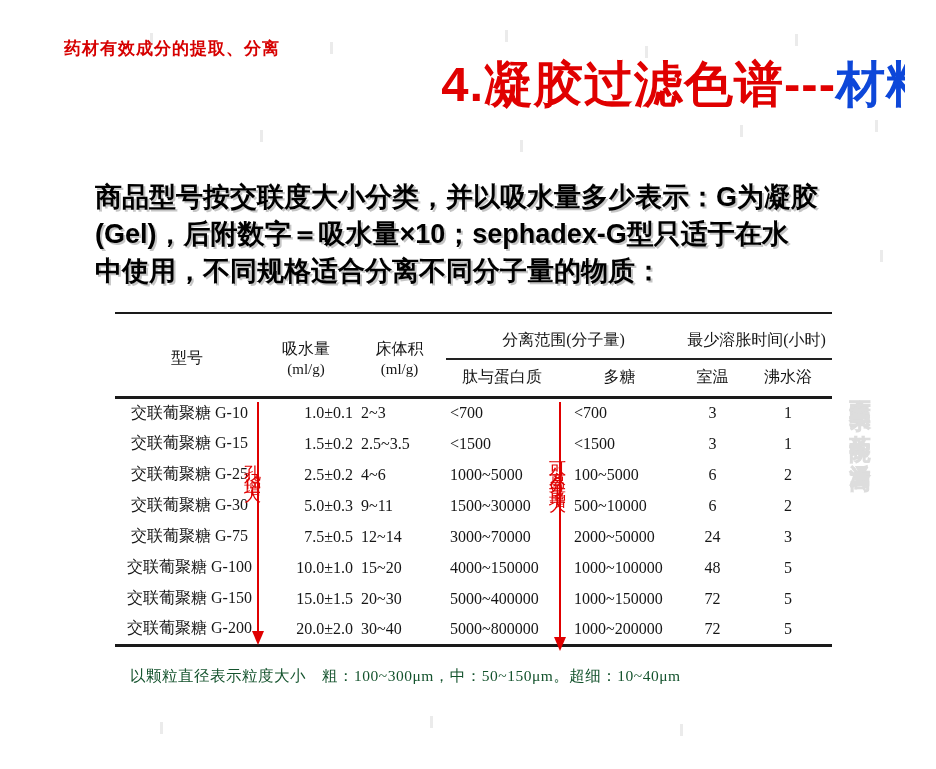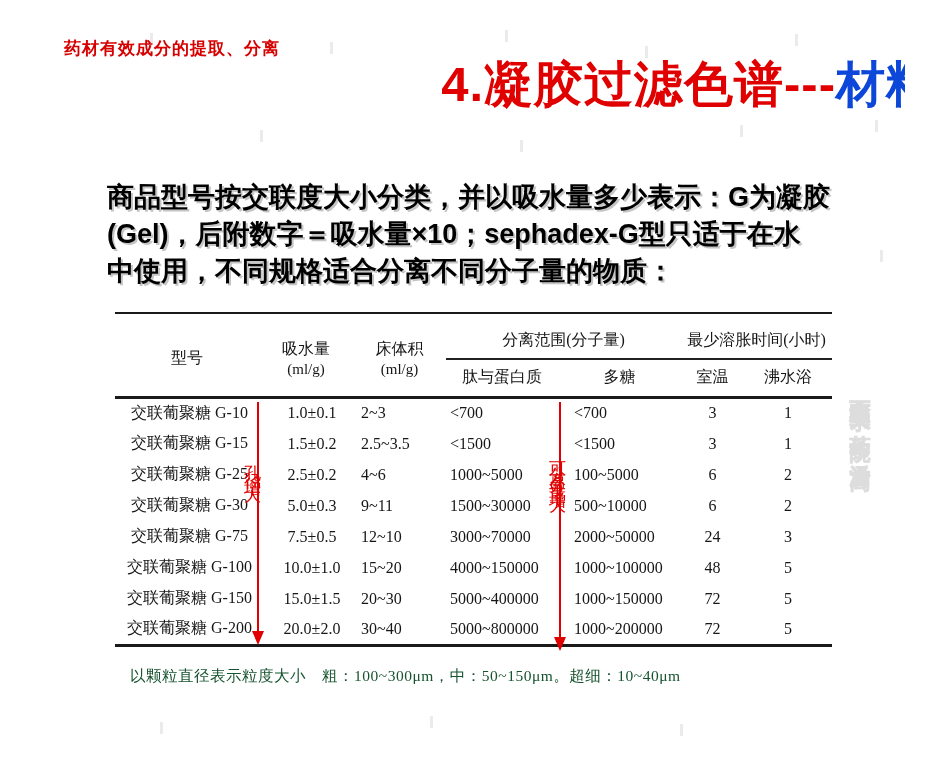--- a/index.html
+++ b/index.html
@@ -17,21 +17,21 @@
   }
   .slide-title {
     position:absolute; left:0; top:52px; width:936px;
     text-align:right; font-size:49px; font-weight:bold;
     letter-spacing:1px;
   }
   .slide-title .t-red  { color:#e00000; }
   .slide-title .t-blue { color:#0d47d9; }
   
   .intro {
-    position:absolute; left:107px; top:179px; width:770px;
+    position:absolute; left:95px; top:179px; width:770px;
     font-size:27px; font-weight:bold; color:#000;
     line-height:37px;
     text-shadow:2px 2px 0 rgba(150,150,150,.55);
   }
   
   .table-wrap { position:absolute; left:115px; top:312px; width:717px; }
   table.gel {
     width:717px; border-collapse:collapse; table-layout:fixed;
     font-family:"Liberation Serif", serif; color:#161616;
     border-top:2px solid #1a1a1a;
@@ -42,21 +42,21 @@
   table.gel thead tr.h2 th,
   table.gel thead th[rowspan] { border-bottom:3px solid #1a1a1a; }
   th.span-head { border-bottom:2px solid #222; }
   .unit { display:block; font-size:15px; margin-top:1px; }
   table.gel tbody td {
     height:31px; font-size:16px; white-space:nowrap;
     vertical-align:middle;
   }
   table.gel tbody tr:last-child td { border-bottom:3px solid #1a1a1a; }
   td.c0 { text-align:center; padding-left:5px;  font-size:15.5px; }
-  td.c1 { text-align:center; padding-left:12px; }
+  td.c1 { text-align:right; padding-left:12px; }
   td.c2 { text-align:left; padding-left:8px;  }
   td.c3 { text-align:left; padding-left:4px;  }
   td.c4 { text-align:left; padding-left:16px; }
   td.c5, td.c6 { text-align:center; }
   .footnote {
     position:absolute; left:130px; top:666px;
     font-family:"Liberation Serif", serif;
     font-size:15.5px; color:#14532d; letter-spacing:.5px;
   }
   
@@ -184,21 +184,21 @@
             <td class="c1">5.0±0.3</td>
             <td class="c2">9~11</td>
             <td class="c3">1500~30000</td>
             <td class="c4">500~10000</td>
             <td class="c5">6</td>
             <td class="c6">2</td>
           </tr>
           <tr>
             <td class="c0">交联葡聚糖 G-75</td>
             <td class="c1">7.5±0.5</td>
-            <td class="c2">12~10</td>
+            <td class="c2">12~14</td>
             <td class="c3">3000~70000</td>
             <td class="c4">2000~50000</td>
             <td class="c5">24</td>
             <td class="c6">3</td>
           </tr>
           <tr>
             <td class="c0">交联葡聚糖 G-100</td>
             <td class="c1">10.0±1.0</td>
             <td class="c2">15~20</td>
             <td class="c3">4000~150000</td>

